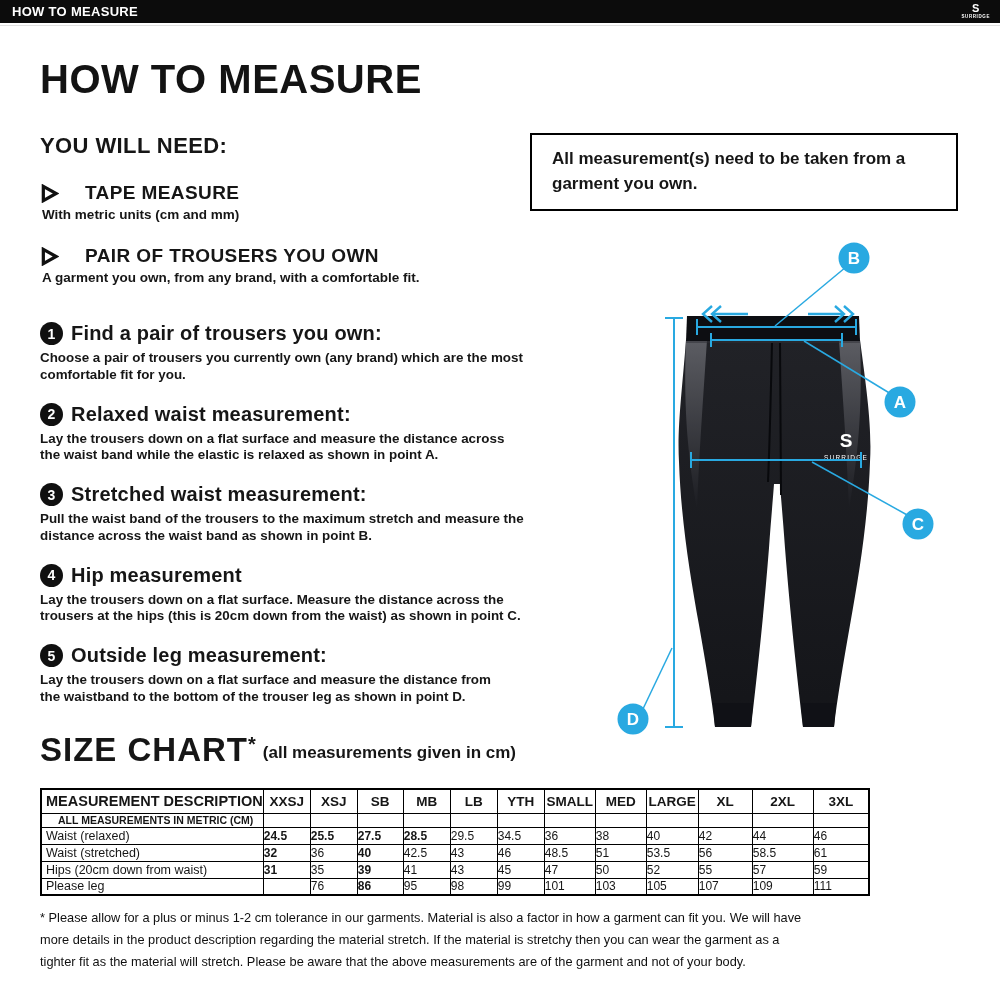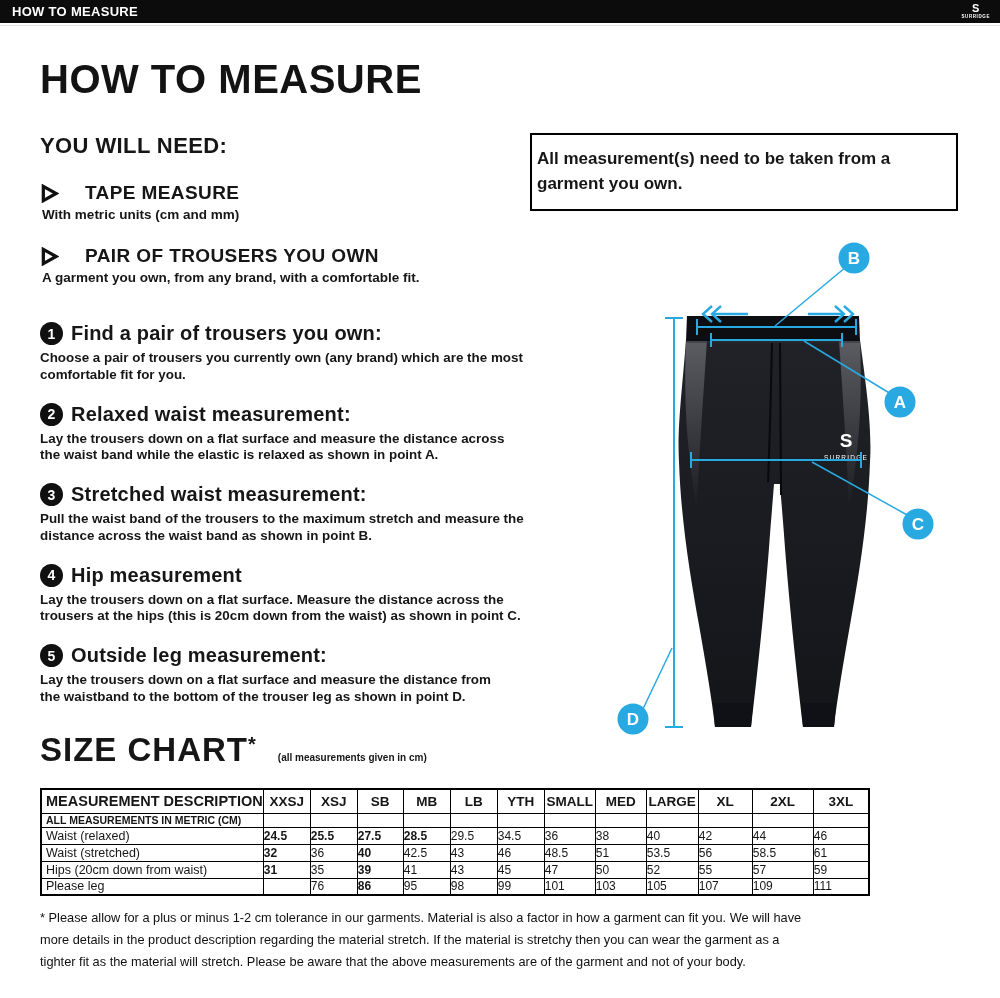--- a/index.html
+++ b/index.html
@@ -29,21 +29,21 @@
   .need-items { position:absolute; left:40px; top:182px; width:480px; }
   .need-item { margin-bottom:23px; }
   .need-item-head { display:flex; align-items:center; gap:26px; }
   .tri-icon { width:19px; height:19px; flex:0 0 auto; }
   .need-title { font-size:19px; font-weight:800; letter-spacing:.4px; }
   .need-desc { font-size:13.5px; font-weight:bold; margin-top:3px; margin-left:2px; }
 
   
   .notice-box {
     position:absolute; left:530px; top:133px; width:428px; height:78px;
-    border:2px solid #000; padding:12px 5px;
+    border:2px solid #000; padding:12px 20px;
   }
   .notice-line { font-size:17px; font-weight:bold; line-height:1.47; }
 
   
   .steps { position:absolute; left:40px; top:322px; width:560px; }
   .step { height:80.5px; }
   .step-head { display:flex; align-items:center; gap:8px; }
   .step-num {
     width:23px; height:23px; border-radius:50%; background:#101010; color:#fff;
     font-size:14px; font-weight:bold; display:flex; align-items:center; justify-content:center;
@@ -52,32 +52,32 @@
   .step-title { font-size:20px; font-weight:bold; letter-spacing:.2px; }
   .step-body { margin-top:5px; font-size:13.4px; font-weight:bold; line-height:16.5px; }
 
   
   .diagram { position:absolute; left:610px; top:235px; width:380px; height:535px; }
 
   
   .sc-title-row { position:absolute; left:40px; top:733px; display:flex; align-items:flex-end;justify-content:center; }
   .sc-title { font-size:33px; font-weight:800; letter-spacing:1px; line-height:1; }
   .sc-star { font-size:20px; font-weight:800; position:relative; top:-10px; }
-  .sc-sub { font-size:10px; font-weight:bold; margin-left:22px; padding-bottom:3px; }
+  .sc-sub { font-size:17px; font-weight:bold; margin-left:7px; padding-bottom:3px; }
 
   table.size-chart {
     position:absolute; left:40px; top:788px;
     border-collapse:collapse; table-layout:fixed; border:2px solid #000;
   }
   table.size-chart th, table.size-chart td {
     border:1.5px solid #000; overflow:hidden; white-space:nowrap;
   }
   table.size-chart th { font-size:13.5px; height:24px; text-align:center; font-weight:bold; }
   table.size-chart th.first { text-align:left; padding-left:4px; font-size:14.5px; }
-  tr.metric td { height:14px; font-size:10.5px; font-weight:bold; text-align:left; padding-left:4px; }
+  tr.metric td { height:14px; font-size:10.5px; font-weight:bold; text-align:left; padding-left:16px; }
   tr.data td { height:17px; font-size:12px; text-align:left; font-weight:normal; }
   tr.data td.label { text-align:left; padding-left:4px; font-size:12.5px; }
   tr.data td.b { font-weight:bold; }
 
   
   .footnote {
     position:absolute; left:40px; top:907px; width:940px;
     font-size:13.2px; line-height:22px; color:#101010;
     transform:scaleX(.97); transform-origin:left top; white-space:nowrap;
   }

